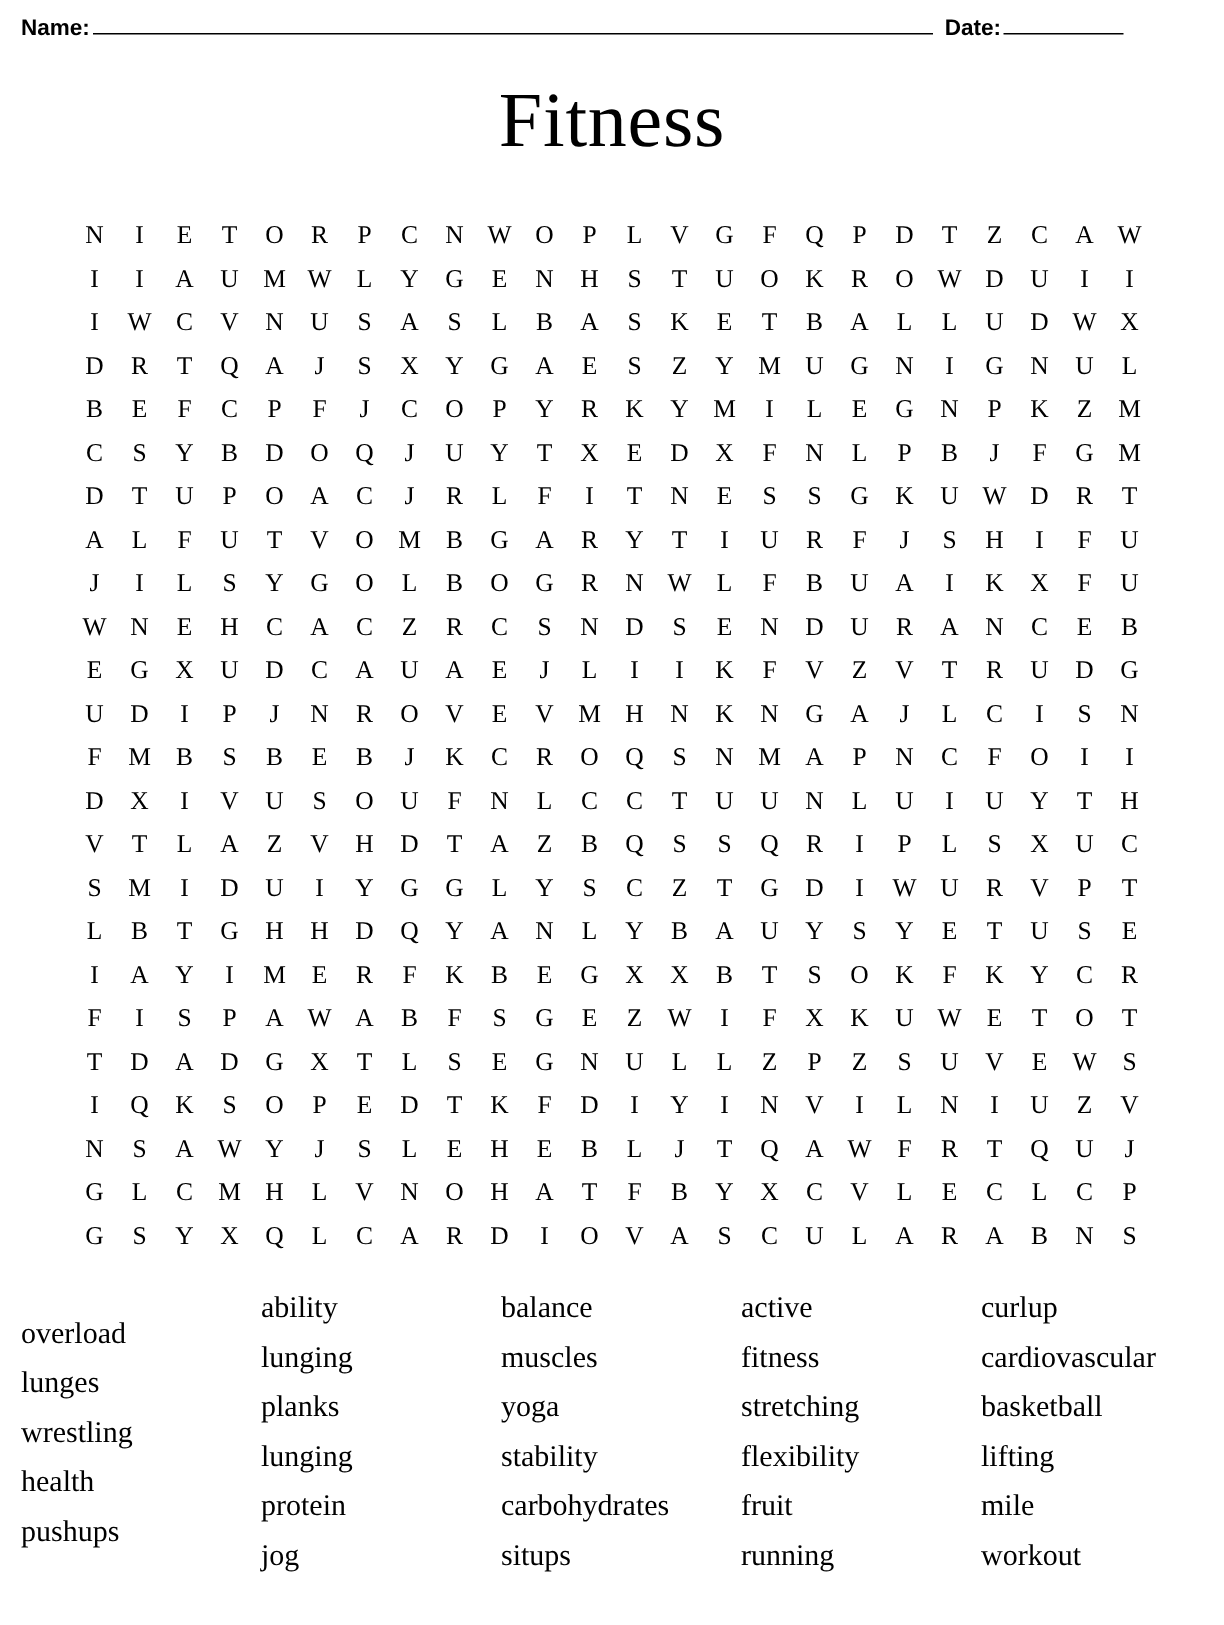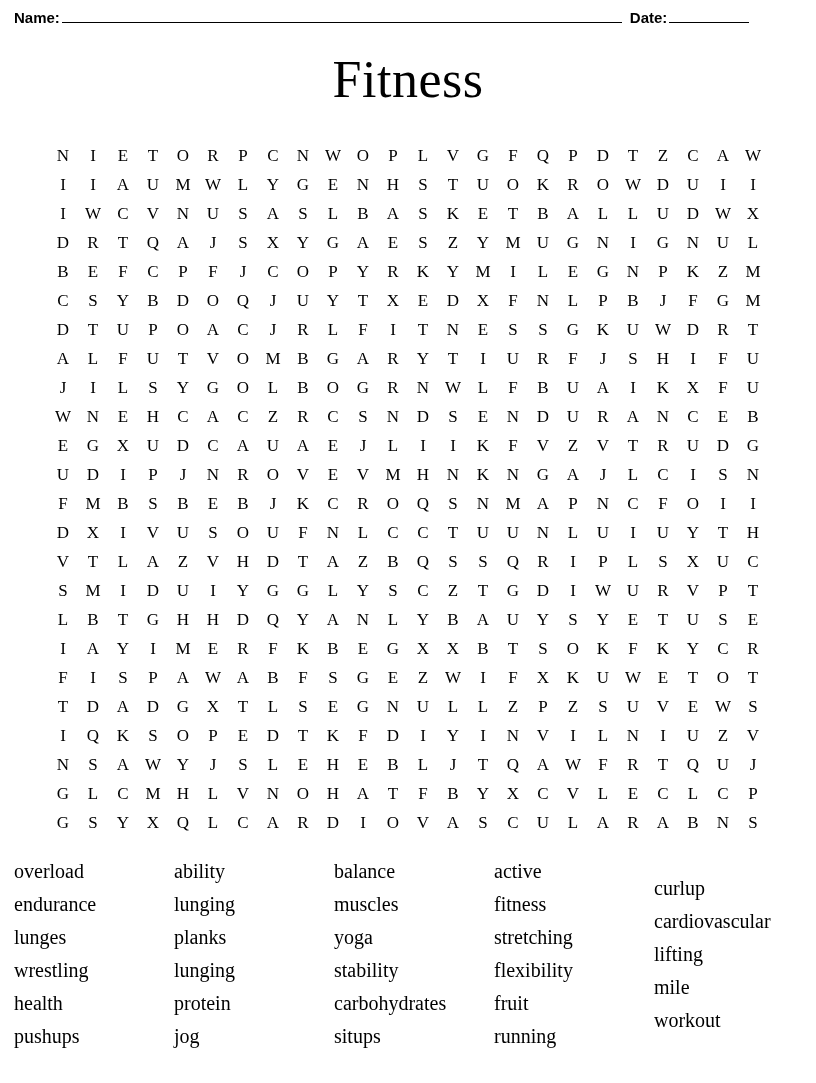--- a/index.html
+++ b/index.html
@@ -739,21 +739,20 @@
         <span class="cell">A</span>
         <span class="cell">B</span>
         <span class="cell">N</span>
         <span class="cell">S</span>
       </div>
     </div>
 
   <div class="wordlist" id="word-list">
       <div class="wl-col col-1">
         <div class="word">overload</div>
-        <div class="word">endurance</div>
         <div class="word">lunges</div>
         <div class="word">wrestling</div>
         <div class="word">health</div>
         <div class="word">pushups</div>
       </div>
       <div class="wl-col col-2">
         <div class="word">ability</div>
         <div class="word">lunging</div>
         <div class="word">planks</div>
         <div class="word">lunging</div>
@@ -772,19 +771,20 @@
         <div class="word">active</div>
         <div class="word">fitness</div>
         <div class="word">stretching</div>
         <div class="word">flexibility</div>
         <div class="word">fruit</div>
         <div class="word">running</div>
       </div>
       <div class="wl-col col-5">
         <div class="word">curlup</div>
         <div class="word">cardiovascular</div>
+        <div class="word">basketball</div>
         <div class="word">lifting</div>
         <div class="word">mile</div>
         <div class="word">workout</div>
       </div>
     </div>
 
 </div>
 
 </body></html>

